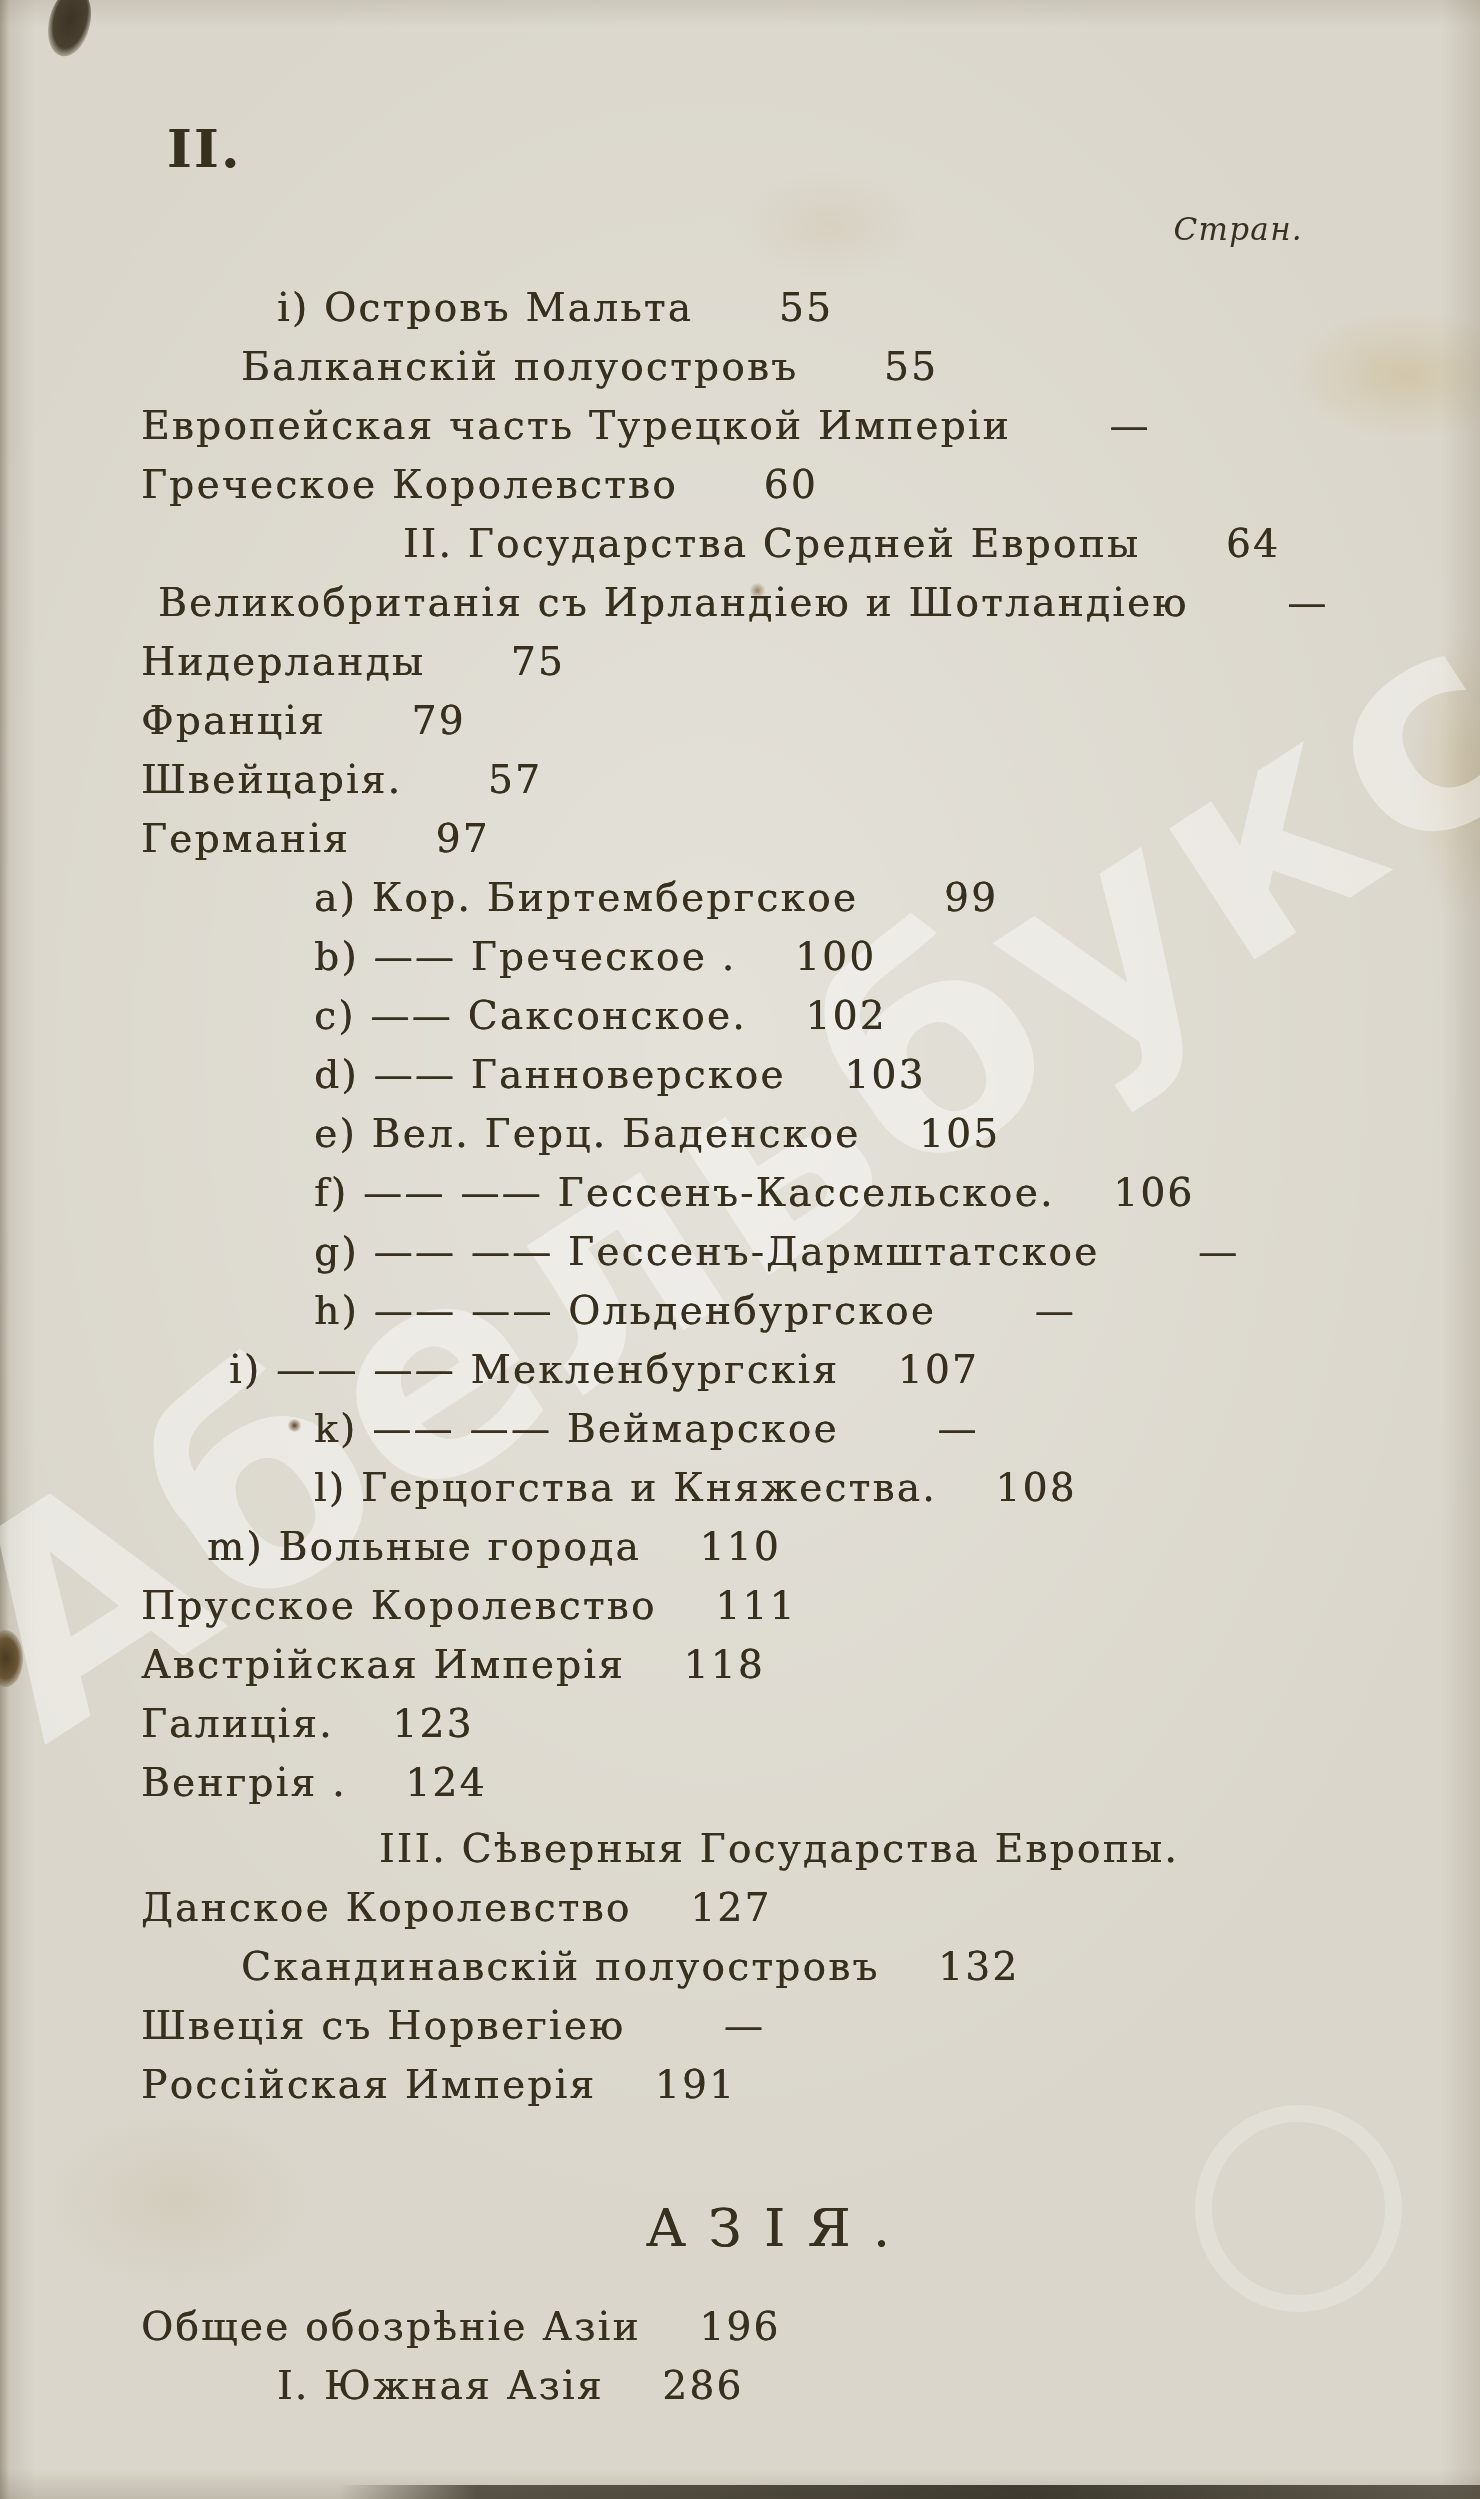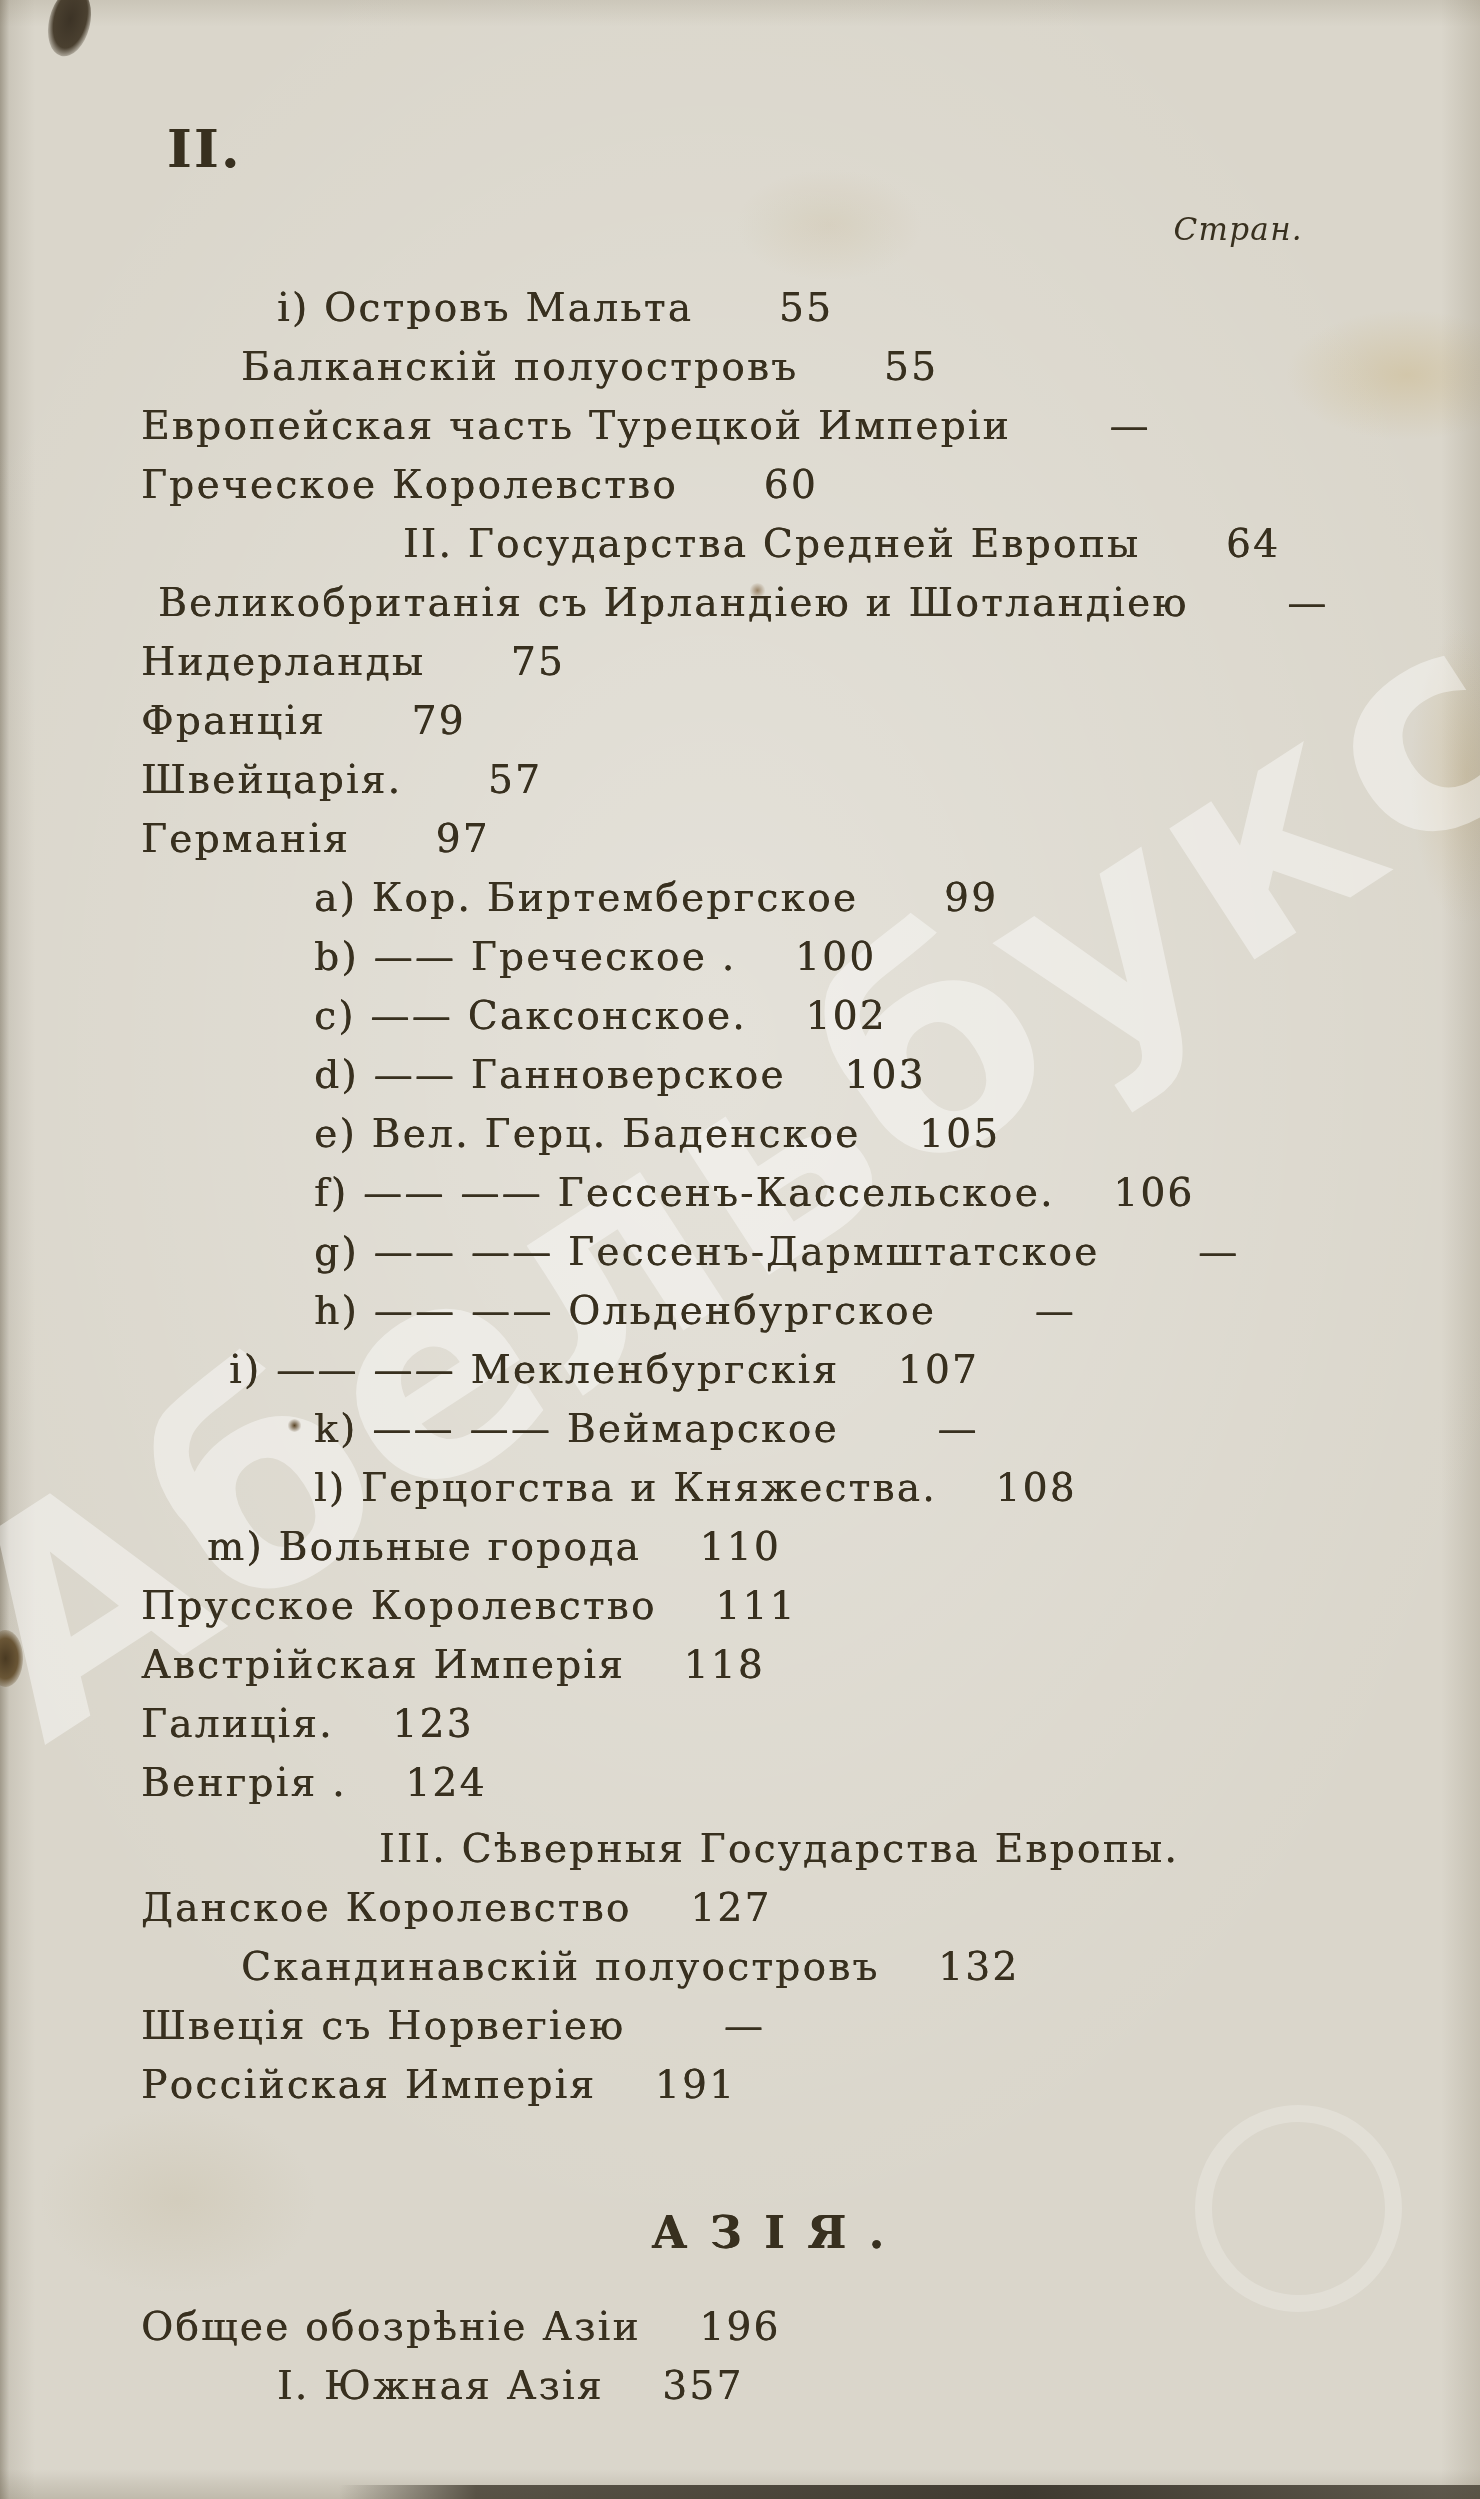--- a/index.html
+++ b/index.html
@@ -92,21 +92,21 @@
   }
   .row .pg{flex:0 0 100px;text-align:right;}
   .heading{
     height:66px;display:flex;align-items:flex-end;justify-content:center;
     font-size:39px;letter-spacing:2.3px;text-shadow:0.4px 0 currentColor;
     white-space:nowrap;
   }
   .big-heading{
     height:73px;margin-top:78px;margin-bottom:32px;
     display:flex;align-items:flex-end;justify-content:center;
-    font-size:44px;letter-spacing:22.6px;font-weight:bold;
+    font-size:53px;letter-spacing:22.6px;font-weight:normal;
     text-shadow:0.4px 0 currentColor;white-space:nowrap;text-align:right;
   }
 </style>
 </head>
 <body>
 
 <div class="page">
 
   <div class="watermark">Абельбукс</div>
   <div class="watermark-ring"></div>
@@ -274,18 +274,18 @@
       </div>
       <div class="big-heading">АЗІЯ.</div>
       <div class="row">
         <span class="label" style="margin-left: 0px;">Общее обозрѣніе Азіи</span>
         <span class="dots"></span>
         <span class="pg">196</span>
       </div>
       <div class="row">
         <span class="label" style="margin-left: 136px;">I. Южная Азія</span>
         <span class="dots"></span>
-        <span class="pg">357</span>
+        <span class="pg">286</span>
       </div>
     </div>
 
 </div>
 
 
 </body></html>

